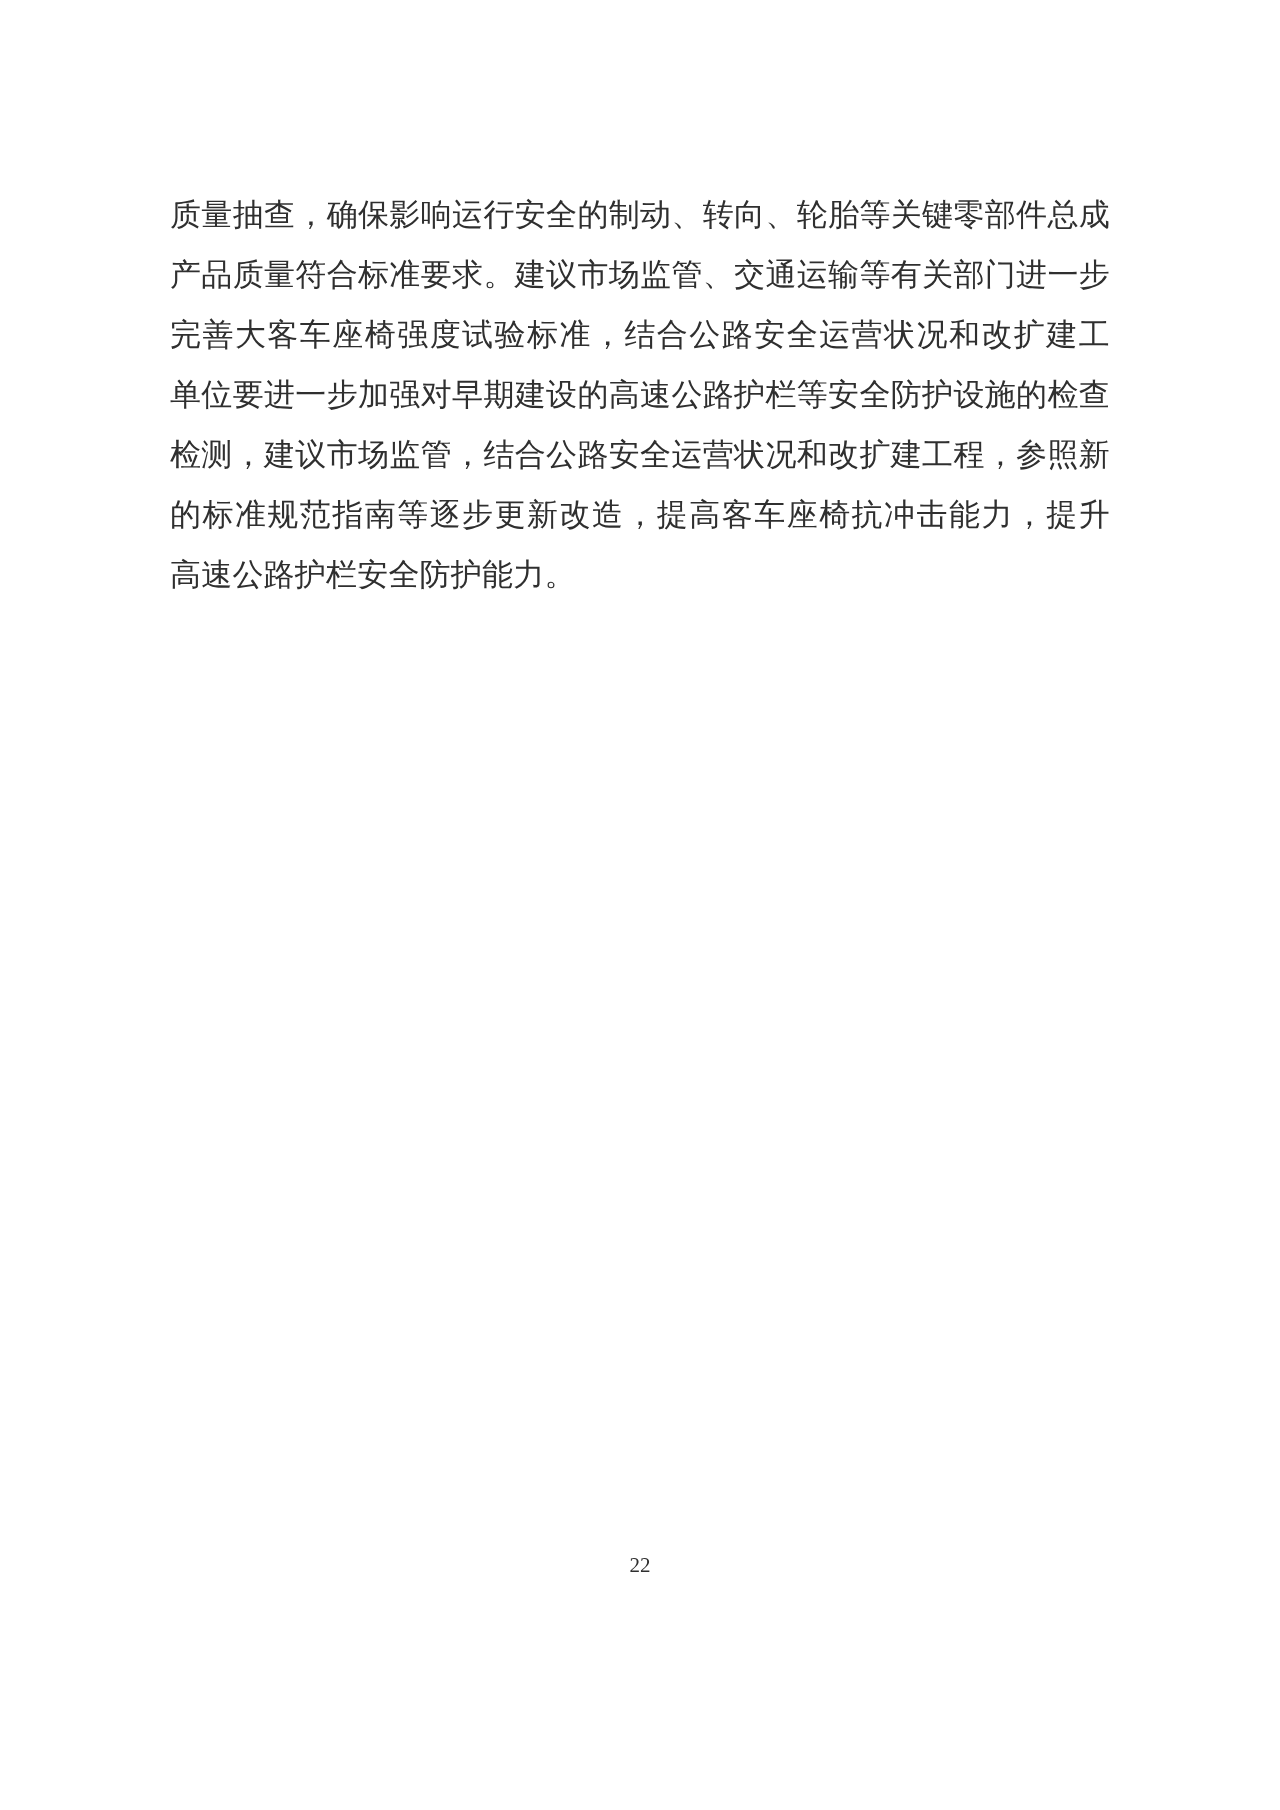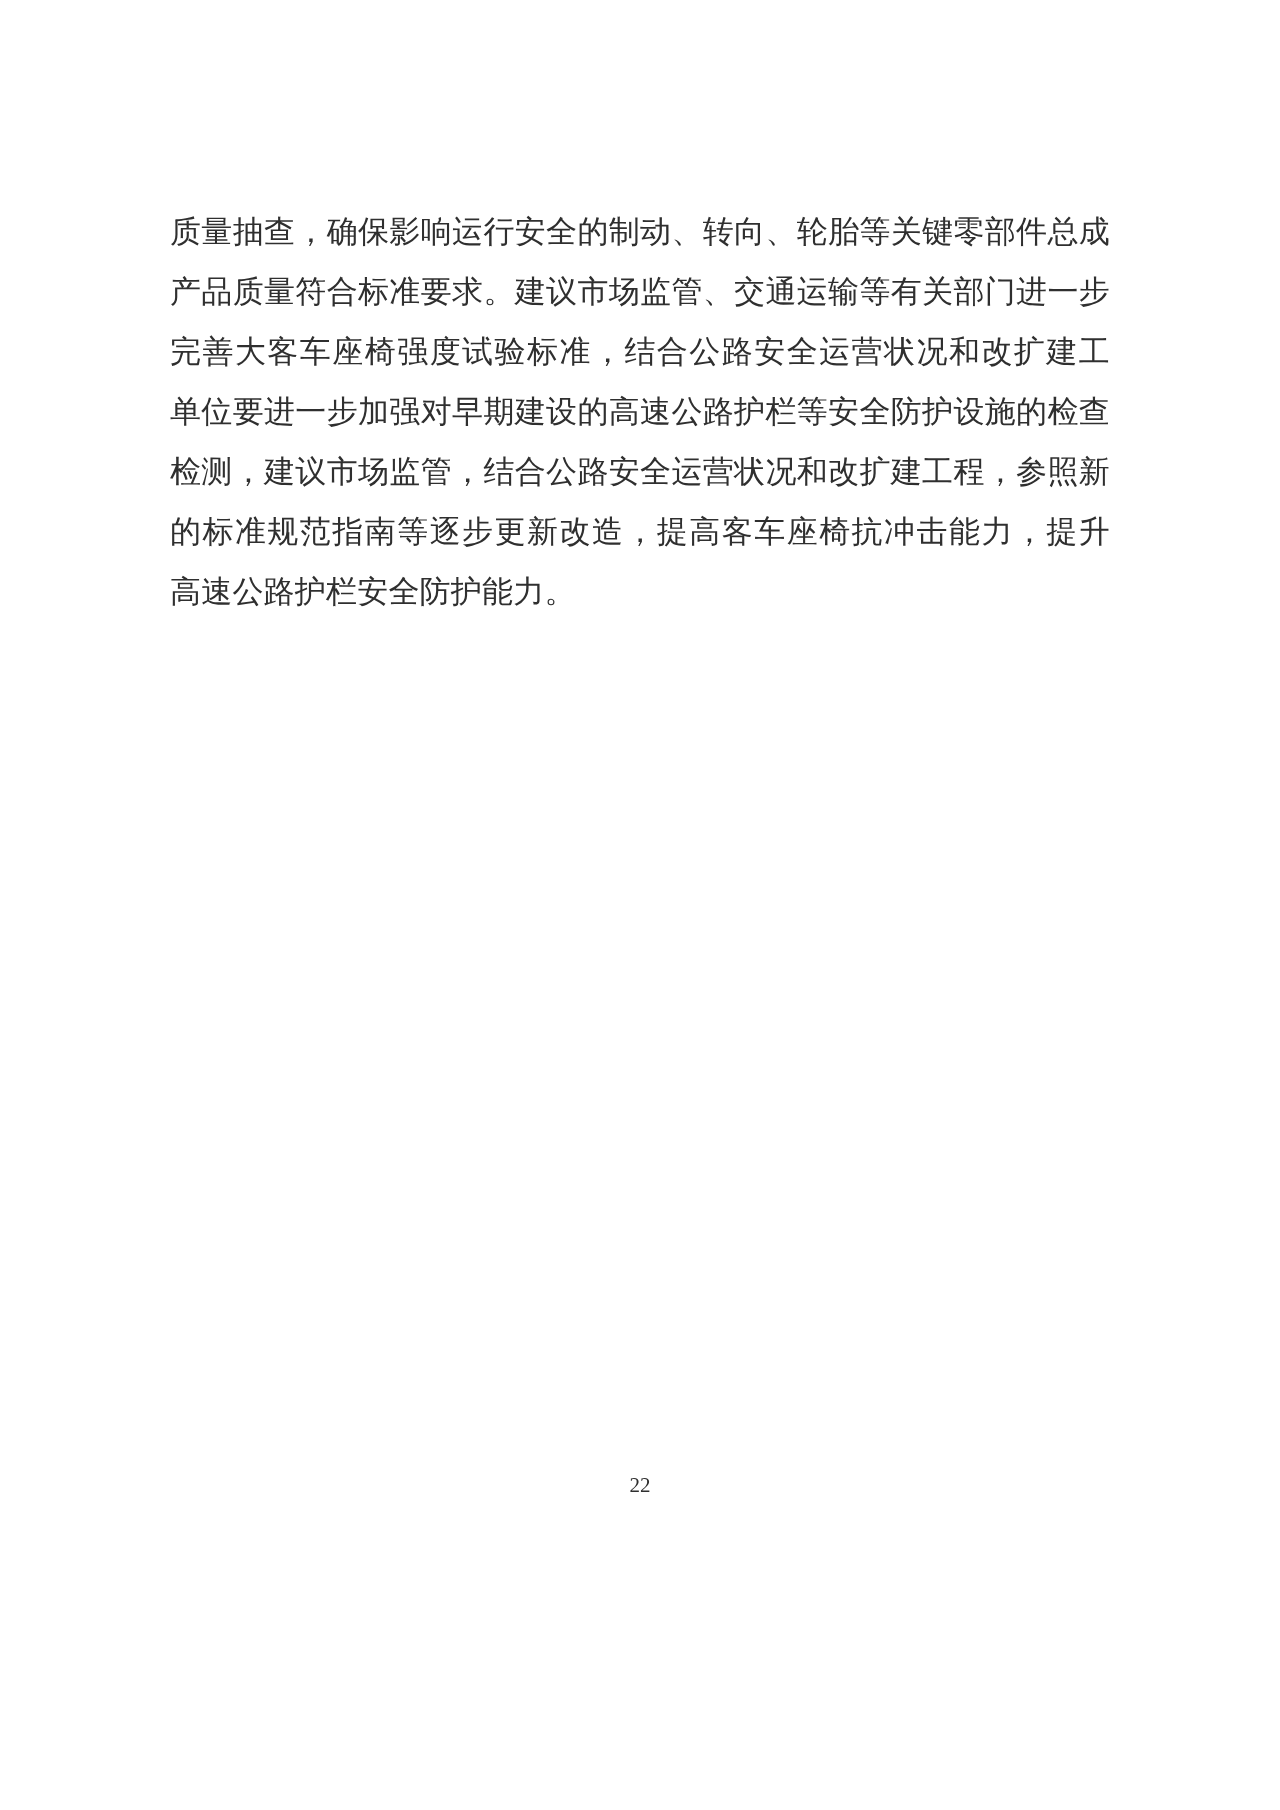--- a/index.html
+++ b/index.html
@@ -18,41 +18,41 @@
     height: 1810px;
     margin: 0 auto;
     background: var(--bg-color);
     color: var(--text-color);
     font-family: "Liberation Serif", "DejaVu Serif", serif;
     overflow: hidden;
   }
   .text-block {
     position: absolute;
     left: 170px;
-    top: 202px;
+    top: 185px;
     width: 940px;
   }
   .line {
     font-size: 31px;
     line-height: 60px;
     height: 60px;
     text-align: justify;
     
     text-align-last: justify;
     letter-spacing: 0.2px;
     white-space: normal;
     overflow: hidden;
   }
   .line.last {
     text-align: center;
     text-align-last: left;
   }
   .page-number {
     position: absolute;
-    top: 1472px;
+    top: 1552px;
     left: 0;
     width: 100%;
     text-align: center;
     font-size: 21px;
     line-height: 26px;
     color: var(--text-color);
   }
 </style>
 </head>
 <body>

